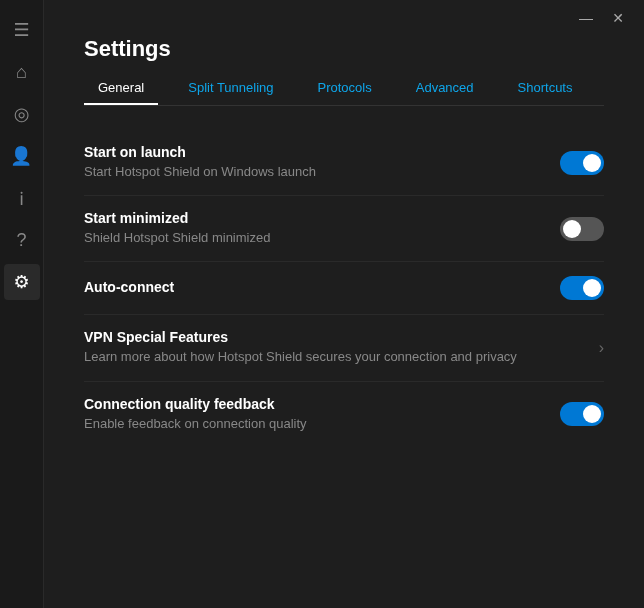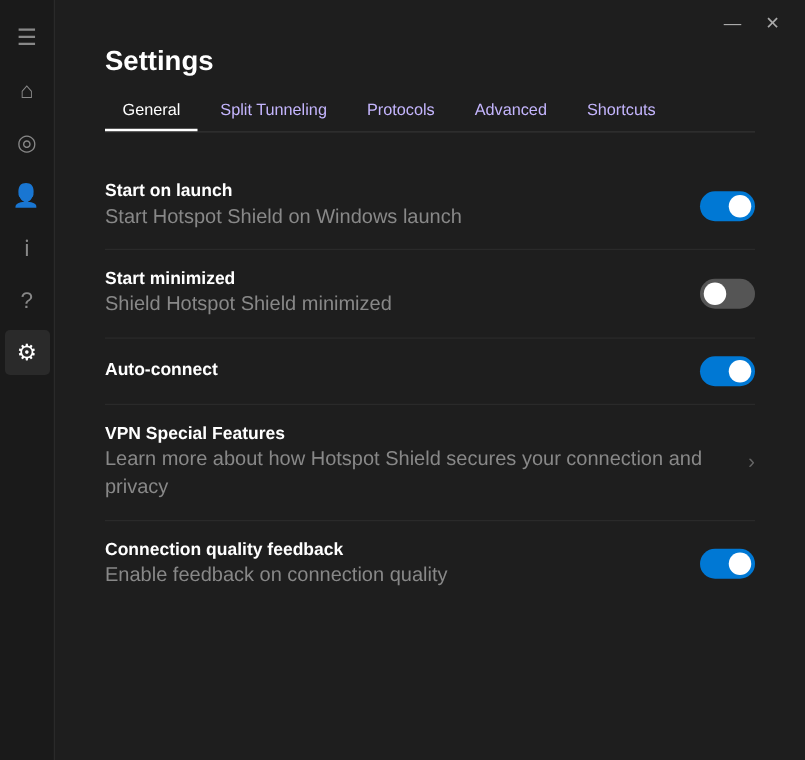--- a/index.html
+++ b/index.html
@@ -81,29 +81,29 @@
     .page-title {
       font-size: 22px;
       font-weight: 600;
       color: #ffffff;
       margin-bottom: 10px;
     }
 
     
     .tabs {
       display: flex;
-      gap: 4px;
+      gap: 16px;
       border-bottom: 1px solid #333;
       margin-bottom: 24px;
     }
 
     .tab {
       padding: 8px 14px;
       font-size: 13px;
-      color: #c4b5fd;
+      color: #0ea5e9;
       cursor: pointer;
       border-bottom: 2px solid transparent;
       white-space: nowrap;
     }
 
     .tab.active {
       color: #fff;
       border-bottom: 2px solid #fff;
       font-weight: 500;
     }
@@ -122,21 +122,21 @@
     .setting-info { flex: 1; padding-right: 20px; }
 
     .setting-title {
       font-size: 14px;
       font-weight: 600;
       color: #ffffff;
       margin-bottom: 3px;
     }
 
     .setting-desc {
-      font-size: 16px;
+      font-size: 13px;
       color: #888;
       line-height: 1.4;
     }
 
     
     .toggle {
       position: relative;
       width: 44px;
       height: 24px;
       flex-shrink: 0;

